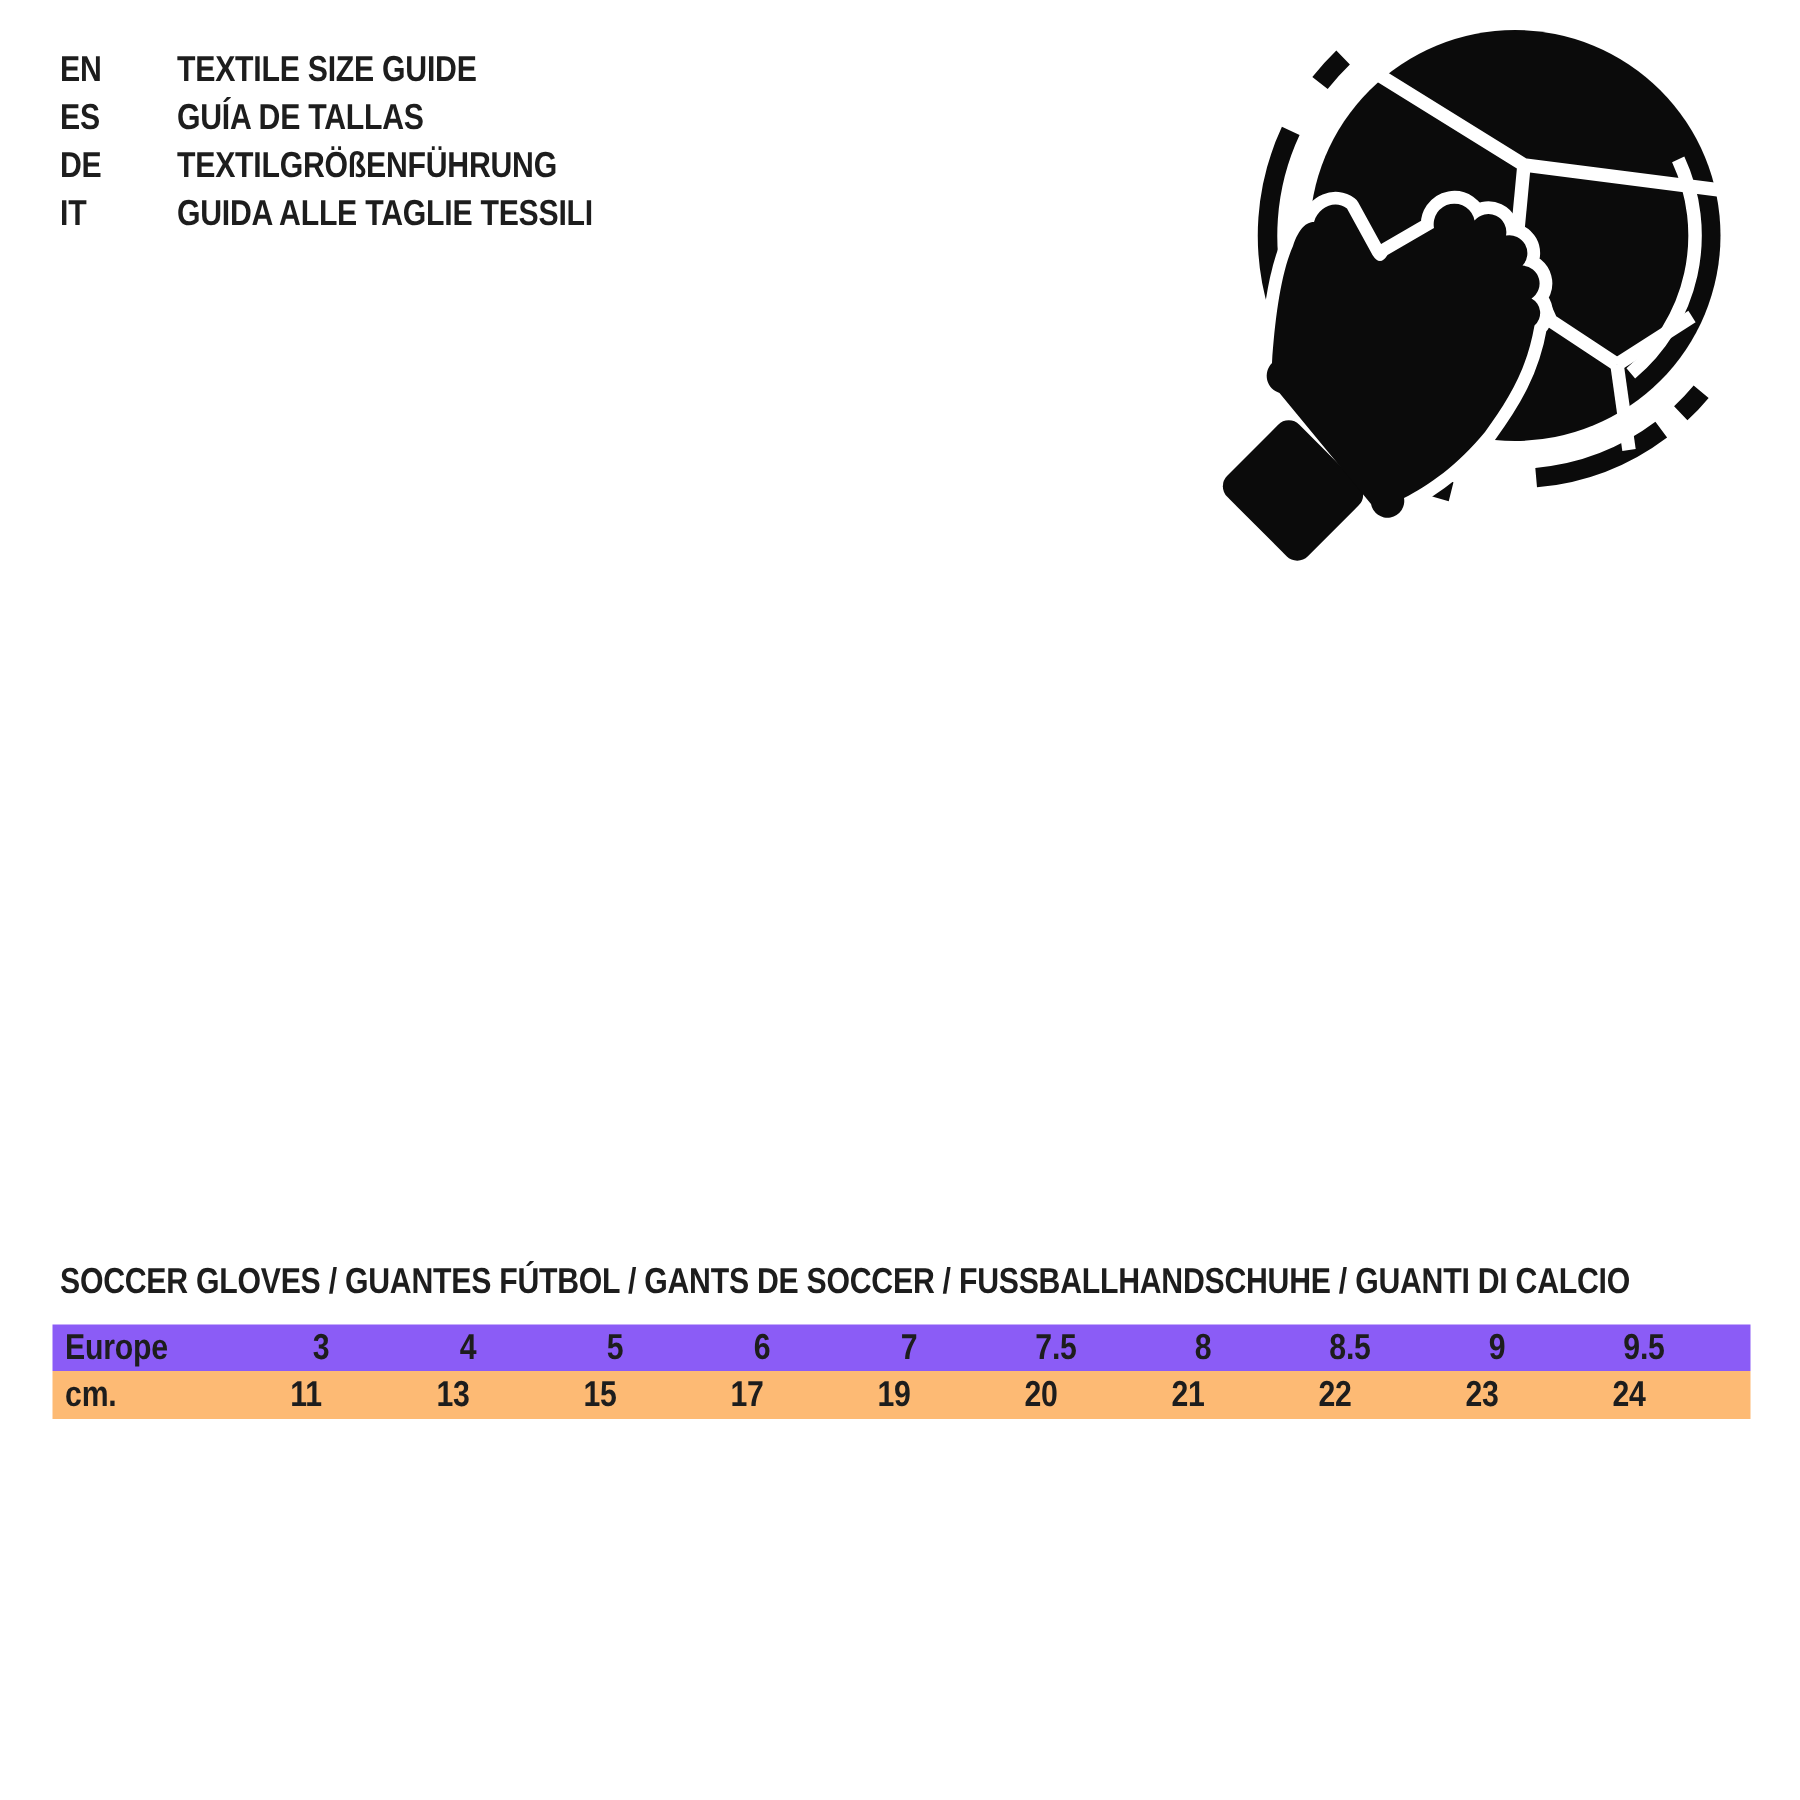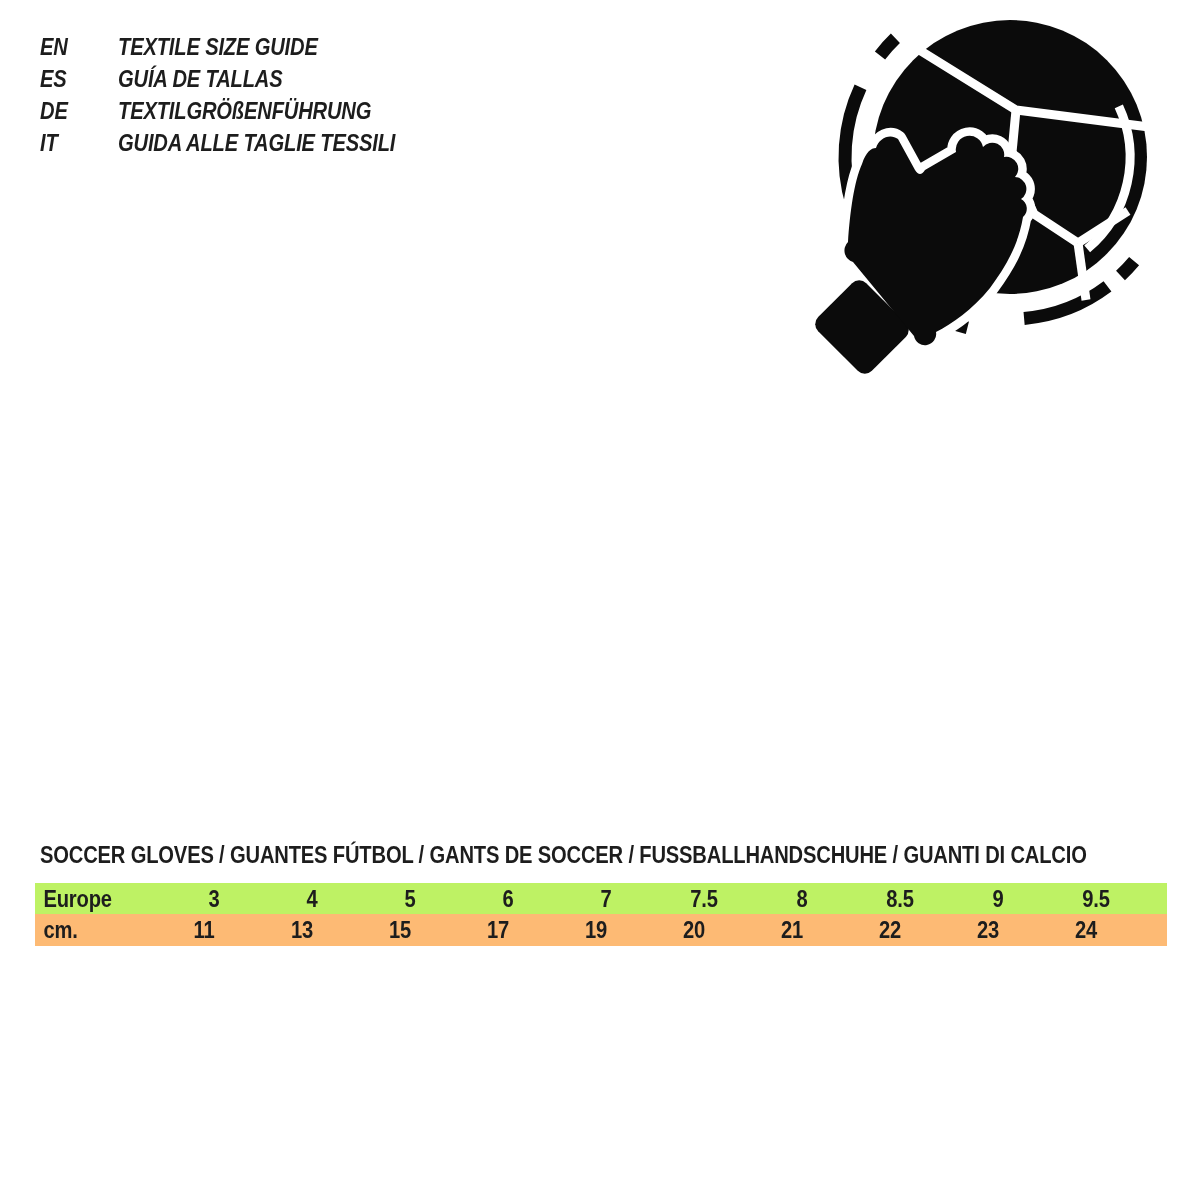--- a/index.html
+++ b/index.html
@@ -6,35 +6,35 @@
   .page{
     position:relative;width:1200px;height:1200px;background:#ffffff;overflow:hidden;
     font-family:"Liberation Sans", sans-serif;font-weight:bold;color:#1d1d1d;
     -webkit-font-smoothing:antialiased;
   }
   
   .cl{transform:scaleX(.84);transform-origin:0 50%;letter-spacing:-.2px;}
   .cx{transform:scaleX(.84);transform-origin:50% 50%;letter-spacing:-.2px;}
 
   
-  .langs{position:absolute;left:40px;top:31px;font-style:italic;}
+  .langs{position:absolute;left:40px;top:31px;}
   .lang-row{display:flex;height:32px;align-items:center;}
   .lang-code{width:78px;font-size:24px;}
   .lang-label{font-size:24px;white-space:nowrap;}
 
   
   .icon-wrap{position:absolute;left:808px;top:0;width:355px;height:380px;}
 
   
   .table-title{position:absolute;left:40px;top:841px;font-size:24px;white-space:nowrap;}
   .size-row{
     position:absolute;left:35px;width:1132px;box-sizing:border-box;
     display:flex;align-items:center;padding-right:32px;
   }
-  .row-europe{top:883px;height:31px;background:#bef264;gap:20px;}
+  .row-europe{top:883px;height:31px;background:#8b5cf6;gap:20px;}
   .row-cm{top:914px;height:32px;background:#fdba74;}
   .cell-label{width:120px;box-sizing:border-box;padding-left:10px;font-size:24px;}
   .cell-val{flex:1;text-align:center;font-size:24px;}
 </style>
 </head>
 <body>
 
 <div class="page">
 
   <section class="langs">

